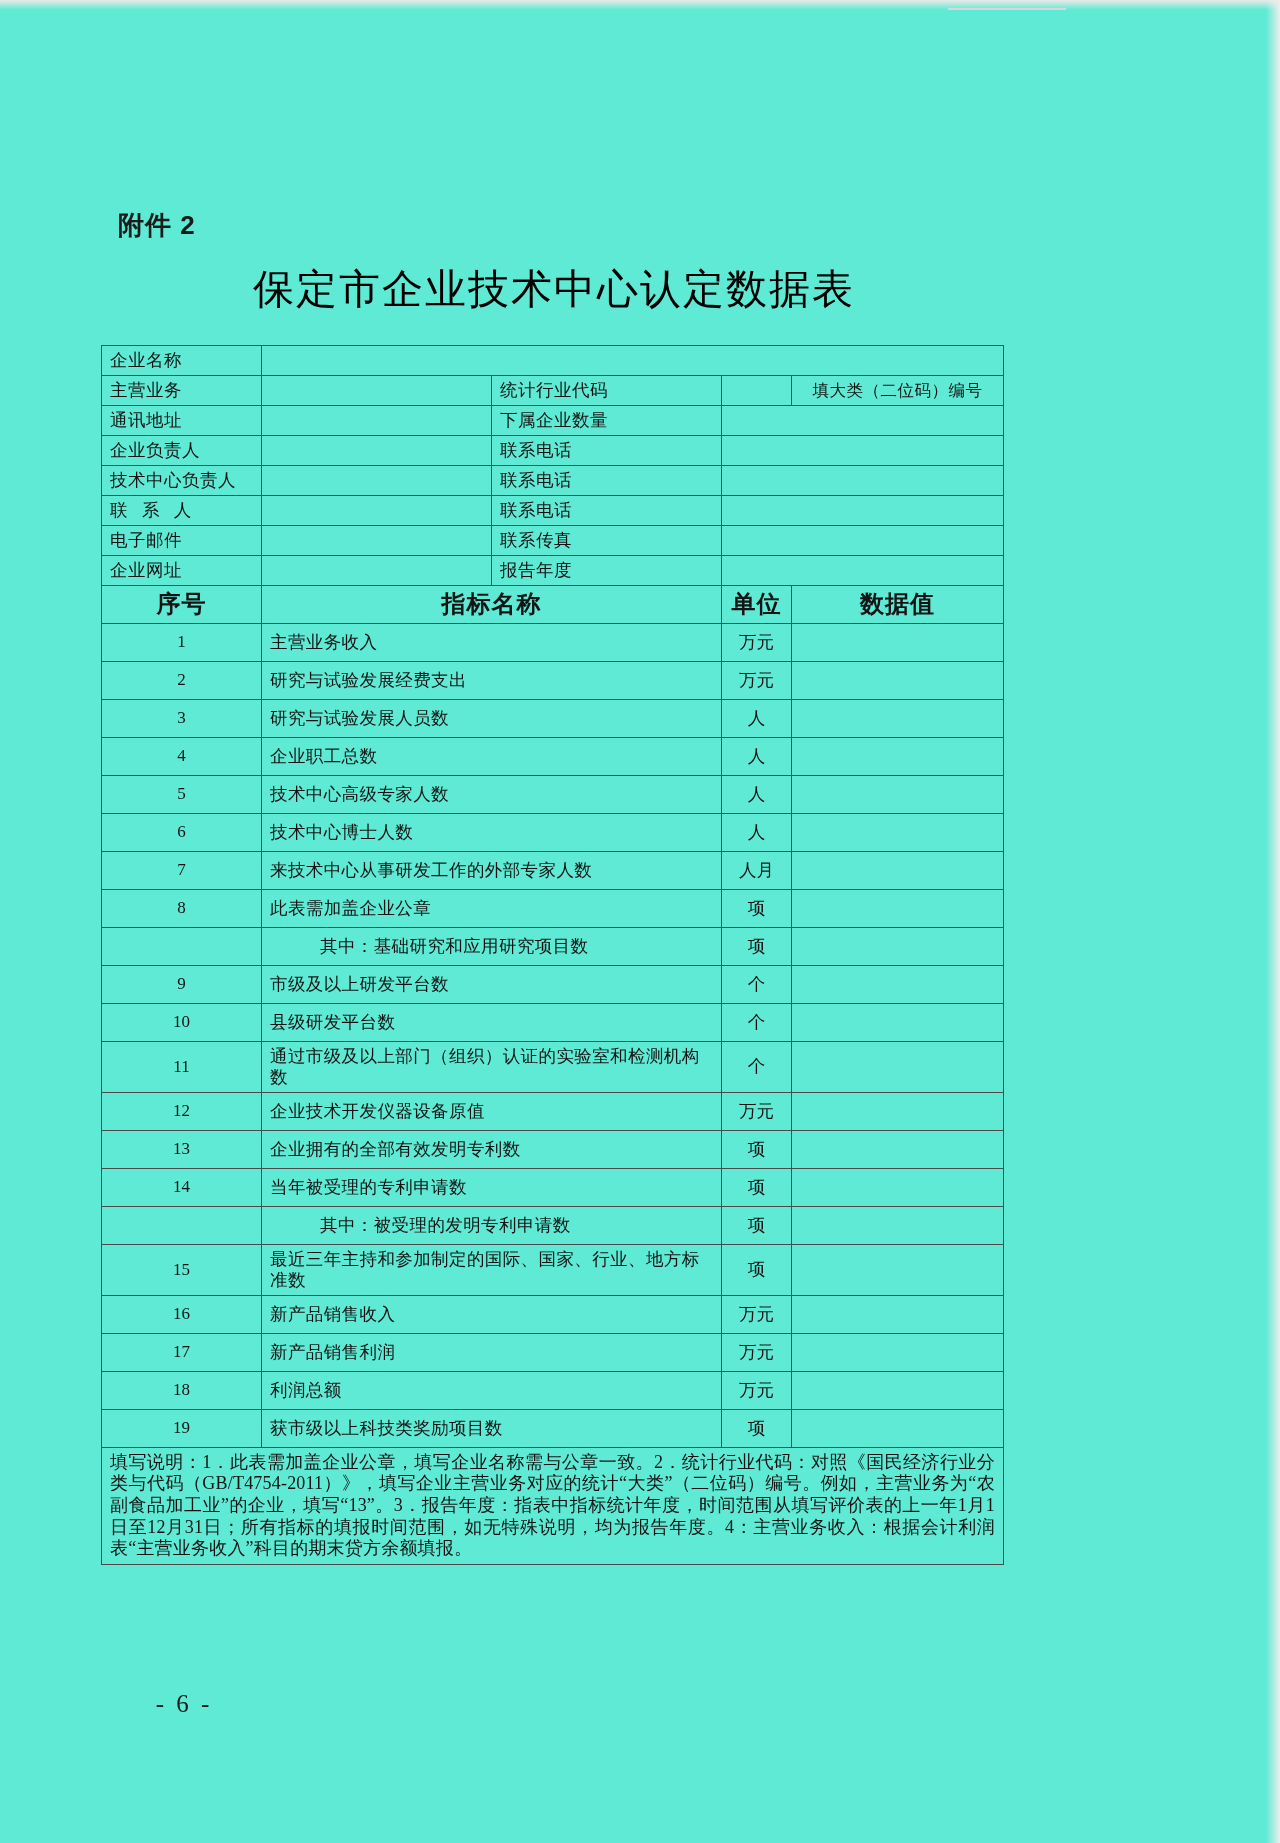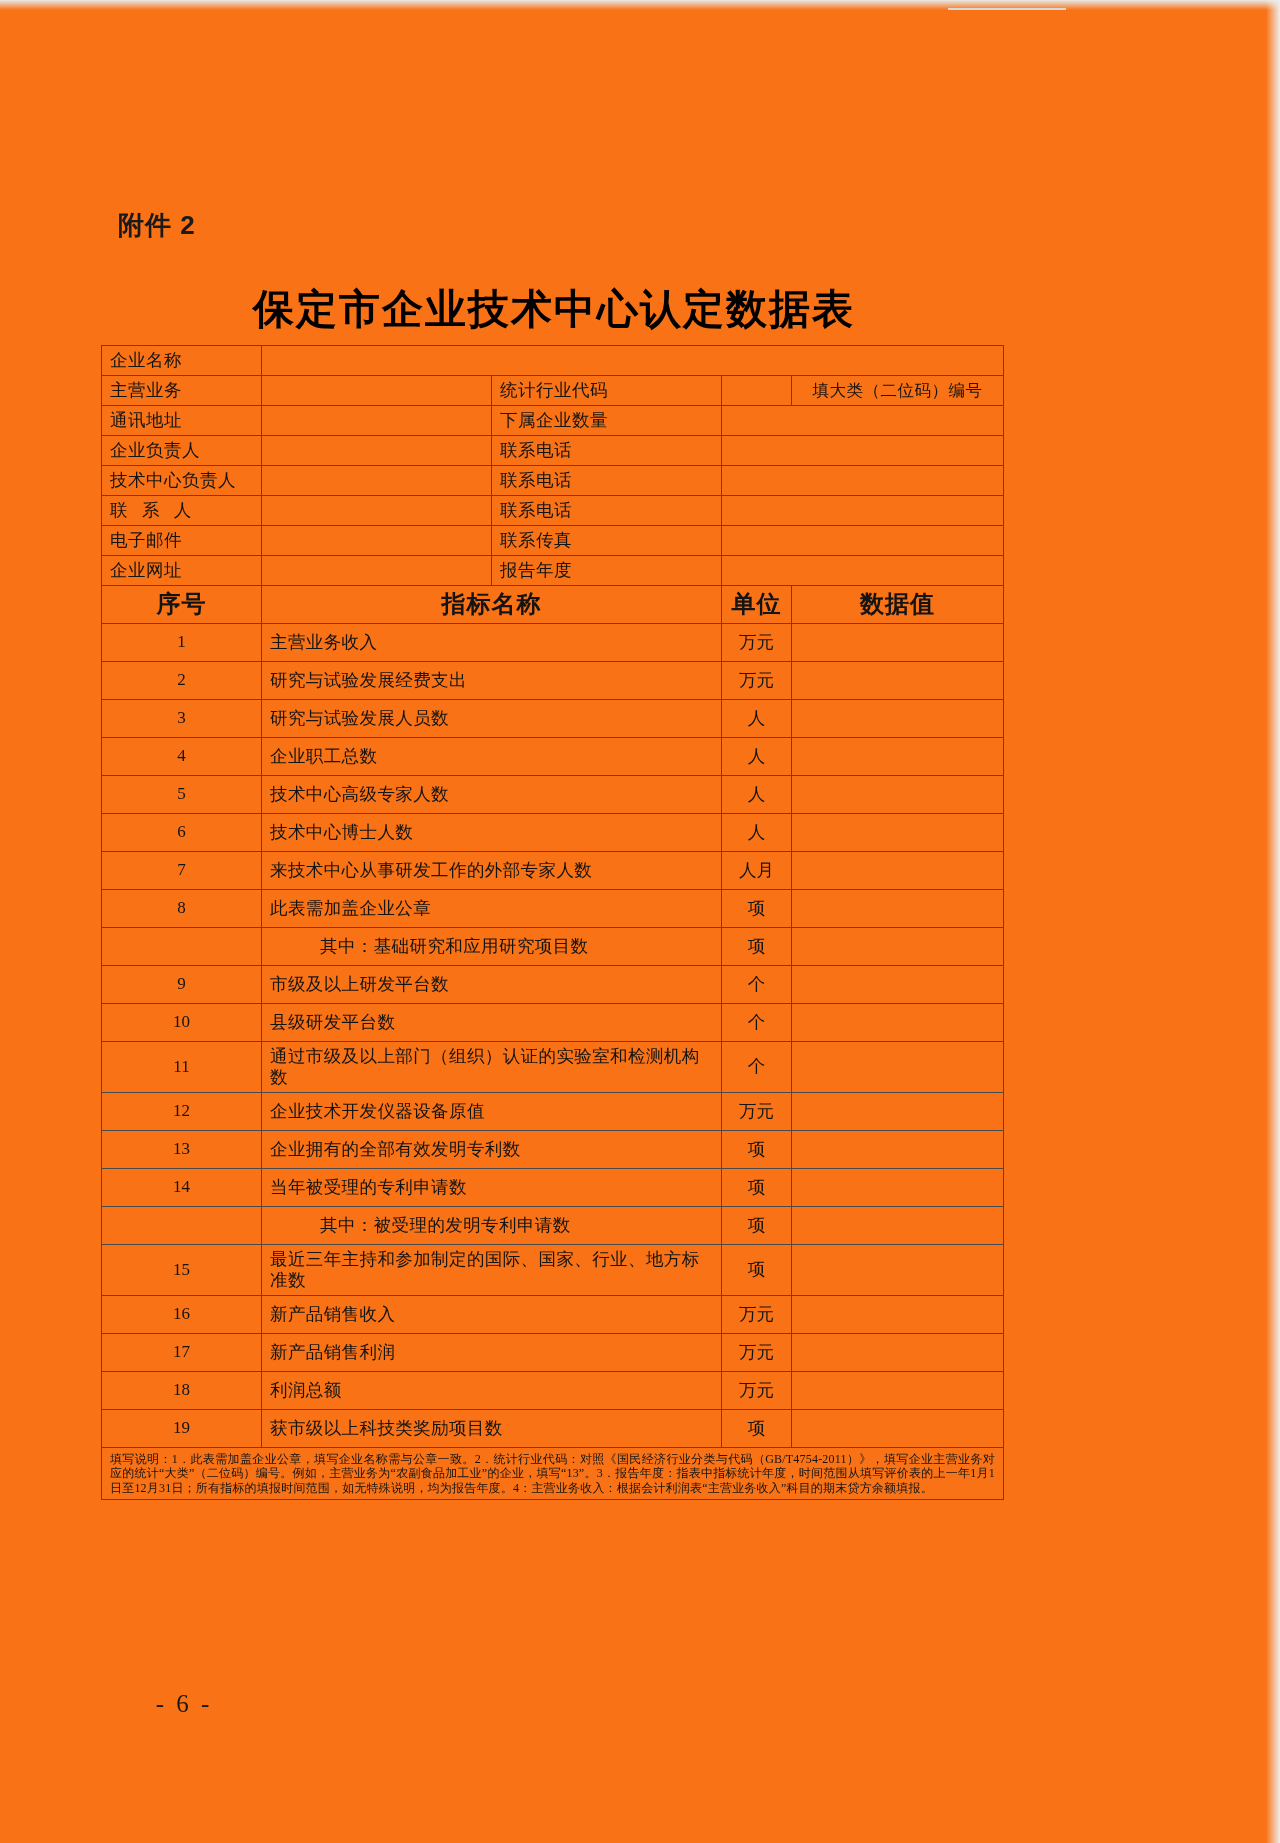--- a/index.html
+++ b/index.html
@@ -12,21 +12,21 @@
     height: 1843px;
     font-family: "Liberation Serif", "DejaVu Serif", serif;
     color: #111111;
     position: relative;
     overflow: hidden;
   }
 
   .page {
     position: absolute;
     inset: 0;
-    background: #f97316;
+    background: #5eead4;
   }
 
   
   .scan-edge-top {
     position: absolute;
     top: 0; left: 0; right: 0;
     height: 10px;
     background: linear-gradient(to bottom, #e9e9e7, rgba(255,255,255,0));
   }
   .scan-edge-right {
@@ -55,25 +55,24 @@
     color: #1a1a1a;
   }
 
   .doc-title {
     position: absolute;
     left: 104px;
     top: 262px;
     width: 900px;
     text-align: center;
     font-size: 41px;
-    font-weight: bold;
+    font-weight: normal;
     letter-spacing: 2px;
     color: #000;
     font-family: "Liberation Serif", "DejaVu Serif", serif;
-    margin-top: 20px;
   }
 
   table.form {
     position: absolute;
     left: 101px;
     top: 345px;
     width: 902px;
     border-collapse: collapse;
     table-layout: fixed;
     font-size: 17.5px;
@@ -110,21 +109,21 @@
 
   .cell-no { text-align: center; font-size: 17px; }
   .cell-name { text-align: left; padding-left: 14px; letter-spacing: 0.4px; }
   .cell-name.indent { padding-left: 58px; }
   .cell-unit { text-align: center; }
   .cell-value { }
 
   tr.data td { height: 38px; }
 
   .notes-cell {
-    font-size: 12px;
+    font-size: 18px;
     line-height: 1.52;
     padding: 8px 10px 10px 10px;
     text-align: justify;
     letter-spacing: 0.2px;
   }
 
   .page-number {
     position: absolute;
     left: 104px;
     top: 1690px;

